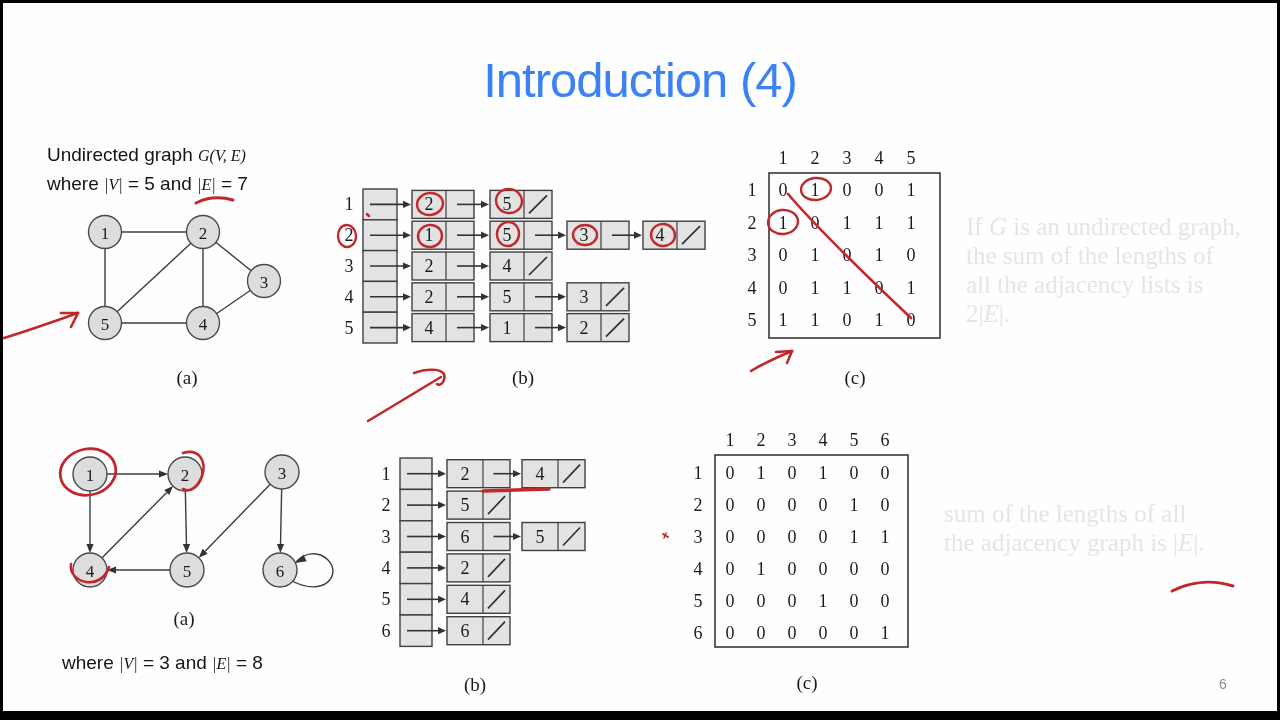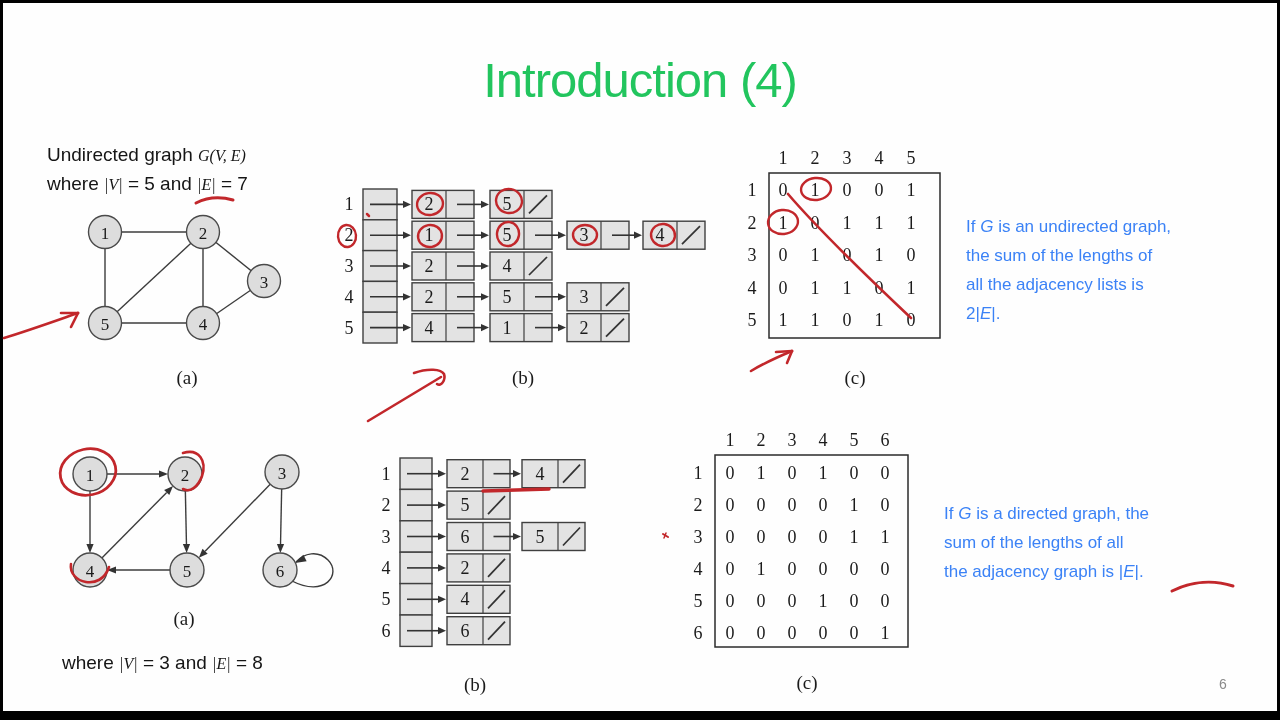--- a/index.html
+++ b/index.html
@@ -6,55 +6,54 @@
   .stage{position:relative;width:1280px;height:720px;background:#000;overflow:hidden;
          font-family:"Liberation Sans",sans-serif;}
   .slide{position:absolute;left:3px;top:3px;width:1274px;height:708px;background:#fefefe;}
   .title{position:absolute;left:0;top:52px;width:1280px;text-align:center;
          font-size:49px;font-weight:400;letter-spacing:-1px;color:#1e6fbd;
          font-family:"Liberation Sans",sans-serif;}
   .caption{position:absolute;color:#151515;font-size:19px;line-height:28px;white-space:nowrap;}
   .caption .math{font-family:"Liberation Serif",serif;font-style:italic;font-size:16px;}
   .cap-top{left:47px;top:141px;}
   .cap-bottom{left:62px;top:648px;line-height:29px;}
-  .note{position:absolute;color:#3b82f6;font-family:Liberation Sans, sans-serif;
-        font-size:17px;line-height:29px;white-space:nowrap;}
+  .note{position:absolute;color:#e5e5e5;font-family:Liberation Serif, serif;
+        font-size:25px;line-height:29px;white-space:nowrap;}
   .note .math{font-style:italic;}
   .note-top{left:966px;top:212px;}
   .note-bottom{left:944px;top:499px;}
   .pagenum{position:absolute;left:1208px;top:676px;width:30px;text-align:center;
            font-size:14px;color:#8a8a8a;}
   svg.overlay{position:absolute;left:0;top:0;}
 </style>
 </head>
 <body>
 
 <div class="stage">
   <div class="slide"></div>
 
-  <div class="title" style="color: #22c55e;">Introduction (4)</div>
+  <div class="title" style="color: #3b82f6;">Introduction (4)</div>
 
   <div class="caption cap-top">
     <div><span>Undirected graph </span><span class="math">G(V, E)</span></div>
     <div><span>where </span><span class="math">|V|</span><span> = 5 and </span><span class="math">|E|</span><span> = 7</span></div>
   </div>
 
   <div class="caption cap-bottom">
     <div><span>where </span><span class="math">|V|</span><span> = 3 and </span><span class="math">|E|</span><span> = 8</span></div>
   </div>
 
   <div class="note note-top">
     <div><span>If </span><span class="math">G</span><span> is an undirected graph,</span></div>
     <div>the sum of the lengths of</div>
     <div>all the adjacency lists is</div>
     <div><span>2|</span><span class="math">E</span><span>|.</span></div>
   </div>
 
   <div class="note note-bottom">
-    <div><span>If </span><span class="math">G</span><span> is a directed graph, the</span></div>
     <div>sum of the lengths of all</div>
     <div><span>the adjacency graph is |</span><span class="math">E</span><span>|.</span></div>
   </div>
 
   <div class="pagenum">6</div>
 
   <svg id="diagrams" class="overlay" width="1280" height="720" viewBox="0 0 1280 720">
       <g>
         <line x1="105" y1="232" x2="203" y2="232" stroke="#3c3c3c" stroke-width="1.4"></line>
         <line x1="105" y1="232" x2="105" y2="323" stroke="#3c3c3c" stroke-width="1.4"></line>

